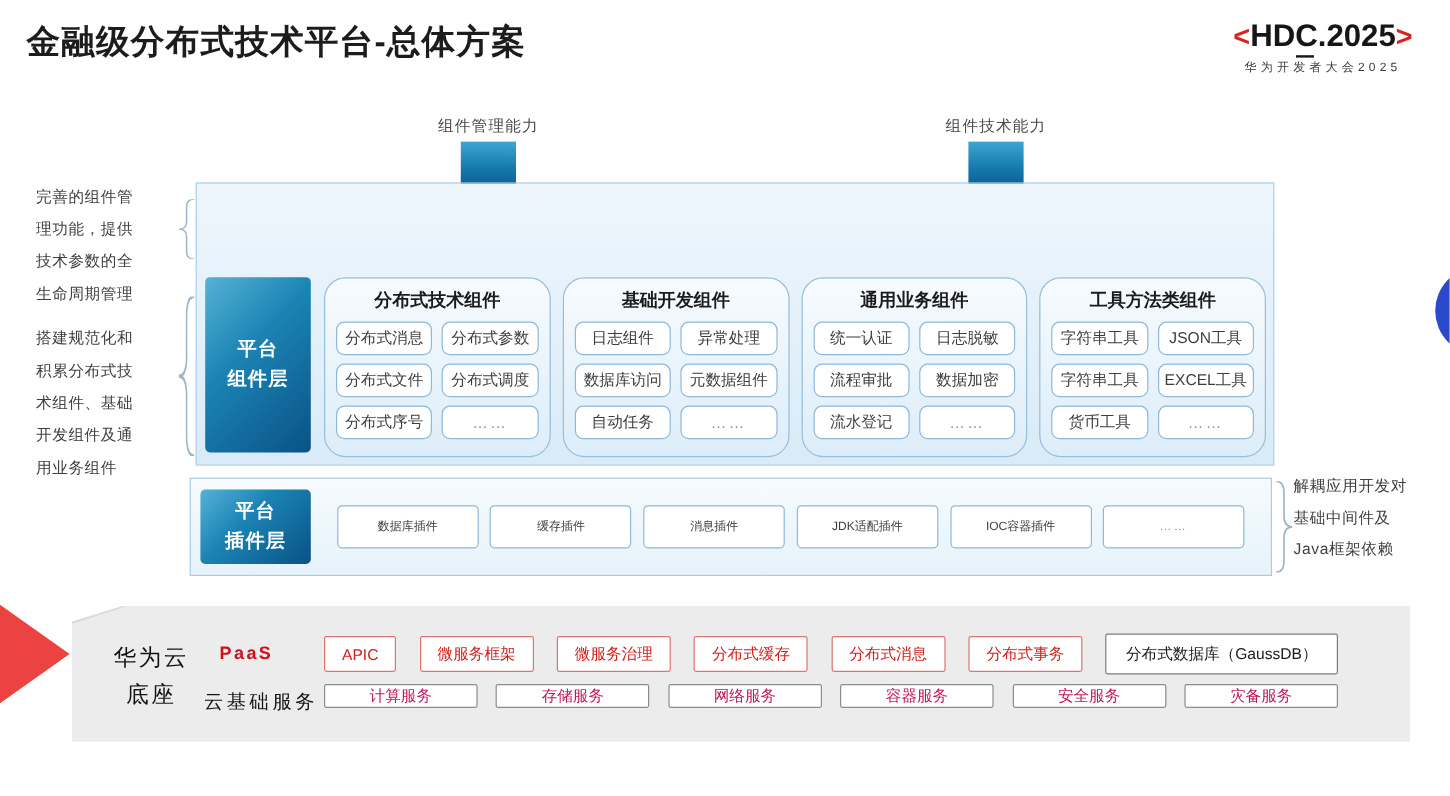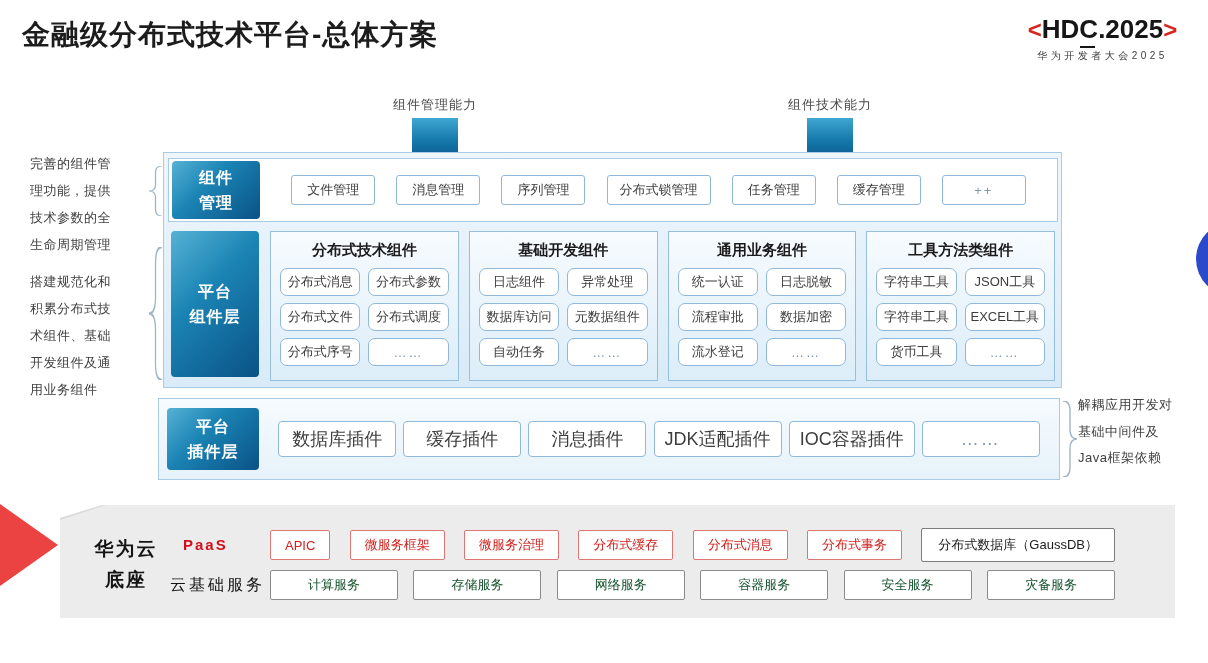--- a/index.html
+++ b/index.html
@@ -17,21 +17,21 @@
   .logo-line .c::after { content:""; position:absolute; left:1px; right:3px; bottom:-3px;
                          height:2.5px; background:#161616; }
   .logo-sub { margin-top:4px; font-size:10px; letter-spacing:3.5px; color:#3c3c3c; white-space:nowrap; }
 
   
   .cap { position:absolute; width:130px; text-align:center; }
   .cap-label { font-size:13px; color:#4a4a4a; letter-spacing:1px; margin-bottom:4px; }
   .arrow-shape { width:46px; height:40px; margin:0 auto;
     background:linear-gradient(180deg,#3ea7d1 0%,#1679ab 55%,#0b5a90 100%);
     clip-path:polygon(50% 0%,100% 42%,71% 42%,71% 100%,29% 100%,0% 42% 0,29% 42%,0% 42%); }
-  .cap1 { left:370px; top:96px; } .cap2 { left:765px; top:96px; }
+  .cap1 { left:342px; top:96px; } .cap2 { left:765px; top:96px; }
 
   
   .note { position:absolute; font-size:13px; color:#3f3f3f; line-height:27px;
           text-align:left; white-space:pre-line; letter-spacing:.5px; }
   .n1 { left:30px; top:150px; width:120px; }
   .n2 { left:30px; top:268px; width:120px; }
   .n3 { left:1078px; top:392px; width:124px; line-height:26.5px; }
 
   .brace { position:absolute; }
 
@@ -49,63 +49,63 @@
           border:1px solid #a9cbe6; display:flex; align-items:center; }
   .row1 .seg-label { width:88px; height:58px; margin-left:3px; }
   .row1-items { flex:1; display:flex; align-items:center; justify-content:space-evenly; padding:0 10px; }
   .box { display:flex; align-items:center; justify-content:center; background:#fff;
          border:1px solid #8fb8da; border-radius:3px; color:#3d3d3d; font-size:13px; }
   .row1-items .box { height:30px; min-width:84px; padding:0 12px; }
 
   .row2 { position:absolute; left:7px; top:78px; width:884px; height:150px; display:flex; }
   .row2 .seg-label { width:88px; height:146px; margin-right:11px; }
   .cols { flex:1; display:flex; gap:10px; }
-  .col { flex:1; border:1px solid #96bedd; border-radius:0;
+  .col { flex:1; border:1px solid #96bedd; border-radius:18px;
          background:linear-gradient(180deg,#f7fbfe 0%,#dcedf9 100%);
          display:flex; flex-direction:column; }
   .col-title { text-align:center; font-size:15px; font-weight:bold; color:#1b1b1b; padding:9px 0 6px; }
   .col-items { display:grid; grid-template-columns:1fr 1fr; gap:7px 8px; padding:2px 9px 9px; }
   .col-items .box { height:28px; border-radius:7px; }
 
   
   .row3 { position:absolute; left:158px; top:398px; width:902px; height:82px;
           border:1px solid #a9cbe6; background:linear-gradient(180deg,#f6fbfe 0%,#e6f2fa 100%);
           display:flex; align-items:center; }
   .row3 .seg-label { width:92px; height:62px; margin-left:8px; }
   .row3-items { flex:1; display:flex; align-items:center; justify-content:space-evenly; padding:0 12px; }
-  .row3-items .box { height:36px; min-width:118px; padding:0 10px; border-radius:4px; font-size:18px; }
+  .row3-items .box { height:36px; min-width:118px; padding:0 10px; border-radius:4px; font-size:10px; }
 
   .dots { color:#7e99ad; letter-spacing:2px; }
 
   
   .base { position:absolute; left:60px; top:505px; width:1115px; height:113px; background:#ececec; }
   .fold-shadow { position:absolute; left:60px; top:505px; width:0; height:0;
                  border-top:15px solid #dadada; border-right:46px solid transparent; }
   .fold { position:absolute; left:60px; top:505px; width:0; height:0;
           border-top:13px solid #fff; border-right:42px solid transparent; }
   .red-tri { position:absolute; left:0; top:504px; width:0; height:0;
              border-top:41px solid transparent; border-bottom:41px solid transparent;
              border-left:58px solid #ea4341; }
 
   .hw-label { position:absolute; left:84px; top:533px; width:84px; text-align:center;
-              font-size:19px; font-weight:bold; color:#141414; line-height:31px;
+              font-size:19px; font-weight:normal; color:#141414; line-height:31px;
               white-space:pre-line; letter-spacing:2px; }
   .paas-label { position:absolute; left:183px; top:536px; font-size:15px; font-weight:bold;
                 color:#d0101c; letter-spacing:2px; }
   .iaas-label { position:absolute; left:170px; top:575px; font-size:16px; color:#141414;
                 letter-spacing:3px; }
 
   .paas-row { position:absolute; left:270px; top:528px; width:845px; display:flex;
               justify-content:space-between; align-items:center; }
   .paas-row .box { height:30px; min-width:58px; padding:0 14px; border:1px solid #dd7672;
                    color:#cf201d; border-radius:2px; }
   .paas-row .box.db { border:1px solid #7d7d7d; color:#1a1a1a; padding:16px 16px; }
   .iaas-row { position:absolute; left:270px; top:570px; width:845px; display:flex;
               justify-content:space-between; align-items:center; }
-  .iaas-row .box { height:30px; width:128px; border:1px solid #8b8b8b; color:#14532d;
+  .iaas-row .box { height:20px; width:128px; border:1px solid #8b8b8b; color:#be185d;
                    border-radius:2px; }
 
   .blue-dot { position:absolute; left:1196px; top:222px; width:74px; height:74px;
               border-radius:50%; background:#2b49cb; }
 </style>
 </head>
 <body>
 
 <div class="stage">
 
@@ -140,40 +140,20 @@
   </svg>
   <svg class="brace" style="left:149px;top:247px;" width="13" height="133" viewBox="0 0 16 80" preserveAspectRatio="none">
     <path d="M16 0 Q8 0 8 10 L8 30 Q8 40 0 40 Q8 40 8 50 L8 70 Q8 80 16 80" fill="none" stroke="#9fb6c9" stroke-width="1.6"></path>
   </svg>
   <svg class="brace" style="left:1063px;top:401px;" width="14" height="76" viewBox="0 0 16 80" preserveAspectRatio="none">
     <path d="M0 0 Q8 0 8 10 L8 30 Q8 40 16 40 Q8 40 8 50 L8 70 Q8 80 0 80" fill="none" stroke="#9fb6c9" stroke-width="1.6"></path>
   </svg>
 
   <div class="panel">
 
-    <div class="row1">
-      <div class="seg-label">组件
-管理</div>
-      <div class="row1-items">
-
-          <div class="box">文件管理</div>
-
-          <div class="box">消息管理</div>
-
-          <div class="box">序列管理</div>
-
-          <div class="box">分布式锁管理</div>
-
-          <div class="box">任务管理</div>
-
-          <div class="box">缓存管理</div>
-
-          <div class="box dots">++</div>
-        </div>
-    </div>
 
     <div class="row2">
       <div class="seg-label">平台
 组件层</div>
       <div class="cols">
         <div class="col">
           <div class="col-title">分布式技术组件</div>
           <div class="col-items">
 
           <div class="box">分布式消息</div>

